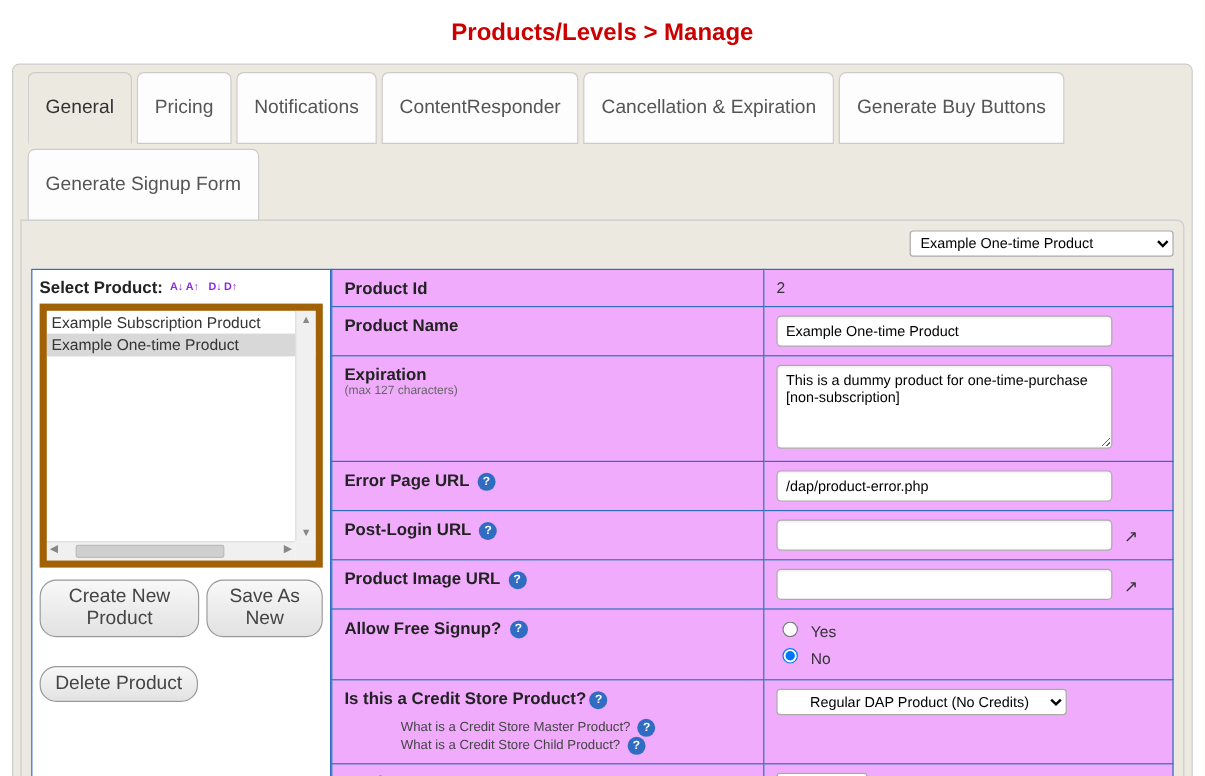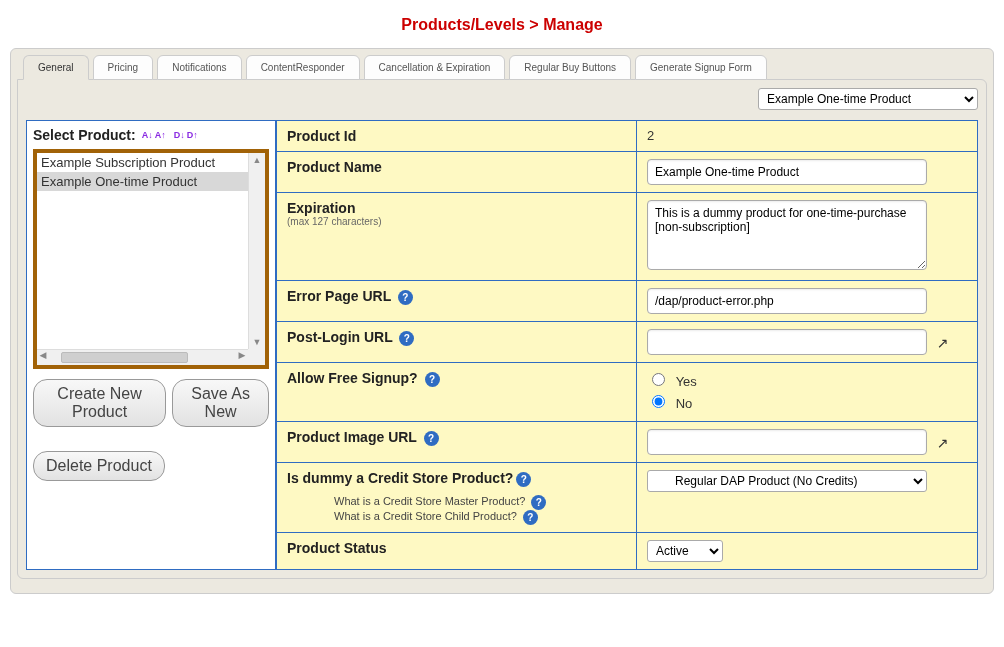--- a/index.html
+++ b/index.html
@@ -8,21 +8,21 @@
     padding: 10px;
     font-family: "Trebuchet MS", Verdana, Arial, sans-serif;
     font-size: 13px;
     background: #fff;
     color: #333;
   }
   .page-title {
     text-align: center;
     color: #c00;
     font-weight: bold;
-    font-size: 16px;
+    font-size: 20px;
     margin: 6px 0 14px 0;
   }
   .panel {
     border: 1px solid #ccc;
     background: #ece9e0;
     border-radius: 6px;
     padding: 6px 6px 14px 6px;
   }
   .tabs {
     display: flex;
@@ -30,22 +30,22 @@
     align-items: flex-end;
     margin-bottom: -1px;
     padding-left: 6px;
     flex-wrap: wrap;
   }
   .tab {
     background: #fdfdfd;
     border: 1px solid #ccc;
     border-bottom: 1px solid #ccc;
     border-radius: 6px 6px 0 0;
-    padding: 6px 14px;
-    font-size: 10px;
+    padding: 20px 14px;
+    font-size: 16px;
     color: #555;
     cursor: pointer;
     white-space: nowrap;
   }
   .tab.active {
     background: #ece9e0;
     border-bottom-color: #ece9e0;
     color: #333;
     font-weight: normal;
   }
@@ -95,21 +95,21 @@
     gap: 2px;
     align-items: center;
   }
   .sort-icons span {
     font-size: 9px;
     line-height: 9px;
     color: #8a2be2;
     cursor: pointer;
   }
   .product-list-wrapper {
-    border: 4px solid #a16207;
+    border: 6px solid #a16207;
     background: #fff;
     height: 220px;
     overflow: auto;
     position: relative;
   }
   .product-list {
     font-size: 13px;
     color: #333;
   }
   .product-item {
@@ -138,21 +138,21 @@
   .sidebar-delete { margin-top: 24px; }
   .form-table {
     flex: 1;
     border-collapse: collapse;
     width: 100%;
   }
   .form-table td {
     border: 1px solid #2f6cc2;
     padding: 7px 10px;
     vertical-align: top;
-    background: #fef9c3;
+    background: #f0abfc;
   }
   .form-table .label-cell {
     width: 360px;
     font-weight: bold;
     color: #222;
     font-size: 14px;
   }
   .sublabel {
     font-weight: normal;
     font-size: 10px;
@@ -260,21 +260,21 @@
 
 <div class="page-title">Products/Levels &gt; Manage</div>
 
 <div class="panel">
   <div class="tabs">
     <div class="tab active">General</div>
     <div class="tab">Pricing</div>
     <div class="tab">Notifications</div>
     <div class="tab">ContentResponder</div>
     <div class="tab">Cancellation &amp; Expiration</div>
-    <div class="tab">Regular Buy Buttons</div>
+    <div class="tab">Generate Buy Buttons</div>
     <div class="tab">Generate Signup Form</div>
   </div>
 
   <div class="tab-body">
     <div class="top-select-row">
       <select class="top-select">
         <option>Example One-time Product</option>
       </select>
     </div>
 
@@ -346,54 +346,54 @@
             <span>Post-Login URL</span>
             <span class="help-icon">?</span>
           </td>
           <td>
             <input class="text-input" value="" style="">
             <span class="arrow-out">↗</span>
           </td>
         </tr>
         <tr>
           <td class="label-cell">
+            <span>Product Image URL</span>
+            <span class="help-icon">?</span>
+          </td>
+          <td>
+            <input class="text-input" value="" style="">
+            <span class="arrow-out">↗</span>
+          </td>
+        </tr>
+        <tr>
+          <td class="label-cell">
             <span>Allow Free Signup?</span>
             <span class="help-icon">?</span>
           </td>
           <td class="radio-row">
             <div>
               <input type="radio" name="freesignup" style="">
               <label>Yes</label>
             </div>
             <div>
               <input type="radio" name="freesignup" checked="" style="">
               <label>No</label>
             </div>
           </td>
         </tr>
         <tr>
           <td class="label-cell">
-            <span>Product Image URL</span>
-            <span class="help-icon">?</span>
-          </td>
-          <td>
-            <input class="text-input" value="" style="">
-            <span class="arrow-out">↗</span>
-          </td>
-        </tr>
-        <tr>
-          <td class="label-cell">
-            <span>Is dummy a Credit Store Product?</span><span class="help-icon">?</span>
+            <span>Is this a Credit Store Product?</span><span class="help-icon">?</span>
             <div class="help-links">
               <div><span>What is a Credit Store Master Product?</span> <span class="help-icon">?</span></div>
               <div><span>What is a Credit Store Child Product?</span> <span class="help-icon">?</span></div>
             </div>
           </td>
           <td>
-            <select style="width:280px;padding-left:23px;">
+            <select style="width:242px;padding-left:23px;">
               <option>Regular DAP Product (No Credits)</option>
             </select>
           </td>
         </tr>
         <tr>
           <td class="label-cell">Product Status</td>
           <td>
             <select style="width:76px;">
               <option>Active</option>
             </select>

